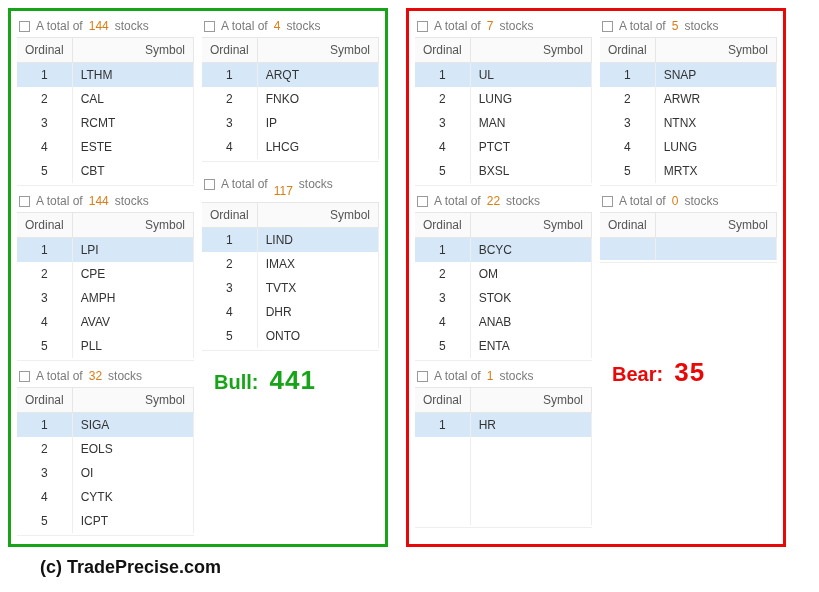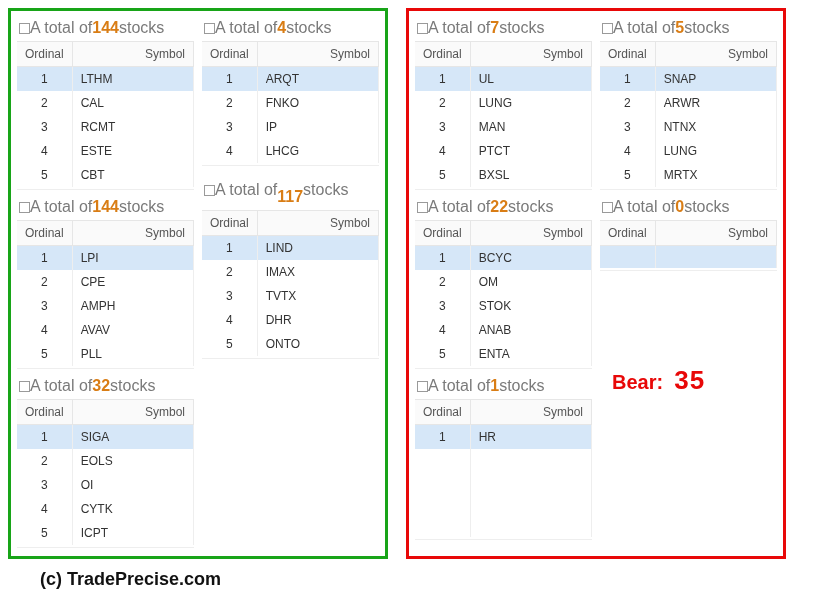--- a/index.html
+++ b/index.html
@@ -31,34 +31,35 @@
   .col { display: flex; flex-direction: column; gap: 4px; flex: 1; }
   .block {
     display: flex;
     flex-direction: column;
     border-bottom: 1px solid #eee;
     padding-bottom: 2px;
   }
   .hdr {
     display: flex;
     align-items: center;
+    gap: 6px;
     color: #7a7a7a;
-    font-size: 16px;
+    font-size: 12px;
     padding: 4px 2px 4px 2px;
     white-space: nowrap;
     overflow: hidden;
   }
   .cb {
     width: 11px;
     height: 11px;
     border: 1px solid #9a9a9a;
     display: inline-block;
     flex: 0 0 auto;
   }
-  .count { font-weight: bold; }
+  .count { font-weight: normal; }
   .tbl {
     border-collapse: collapse;
     width: 100%;
     font-size: 12px;
   }
   .tbl th {
     text-align: right;
     font-weight: normal;
     color: #555;
     border-top: 1px solid #e6e6e6;
@@ -281,20 +282,21 @@
                   <td class="ord">4</td>
                   <td>DHR</td>
                 </tr>
                 <tr>
                   <td class="ord">5</td>
                   <td>ONTO</td>
                 </tr>
               </tbody>
             </table>
           </div>
+          <div class="summary bull-s"><span>Bull:</span>&nbsp; <span class="big">441</span></div>
         </div>
     </div>
   </div>
 
   <div class="panel bear">
     <div class="cols">
       <div class="col" id="bear-colA">
           <div class="block">
             <div class="hdr">
               <span class="cb"></span>

